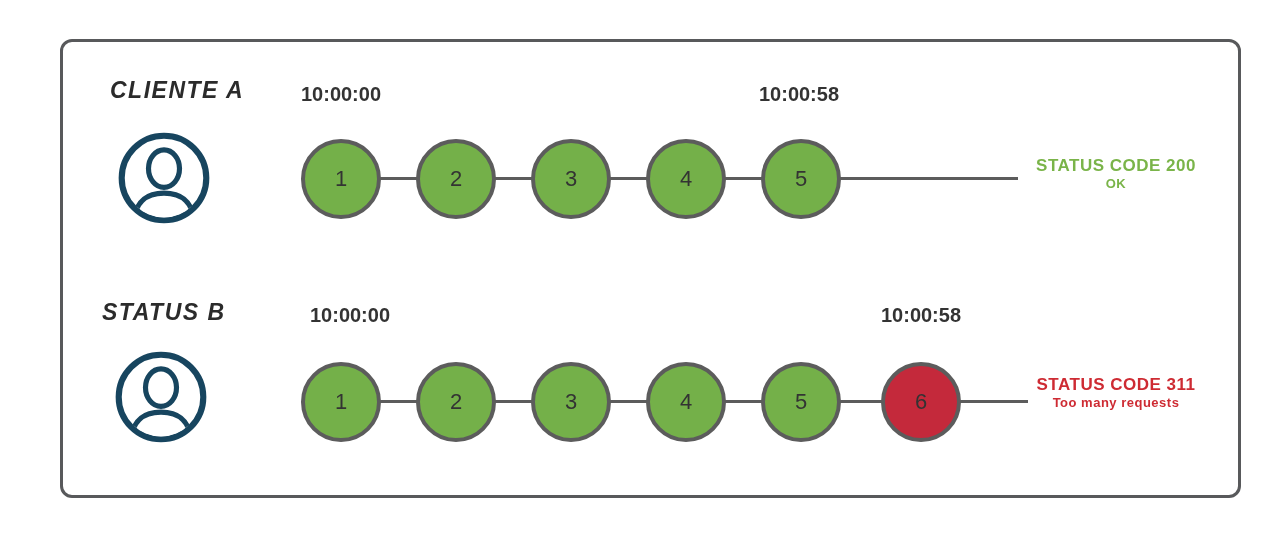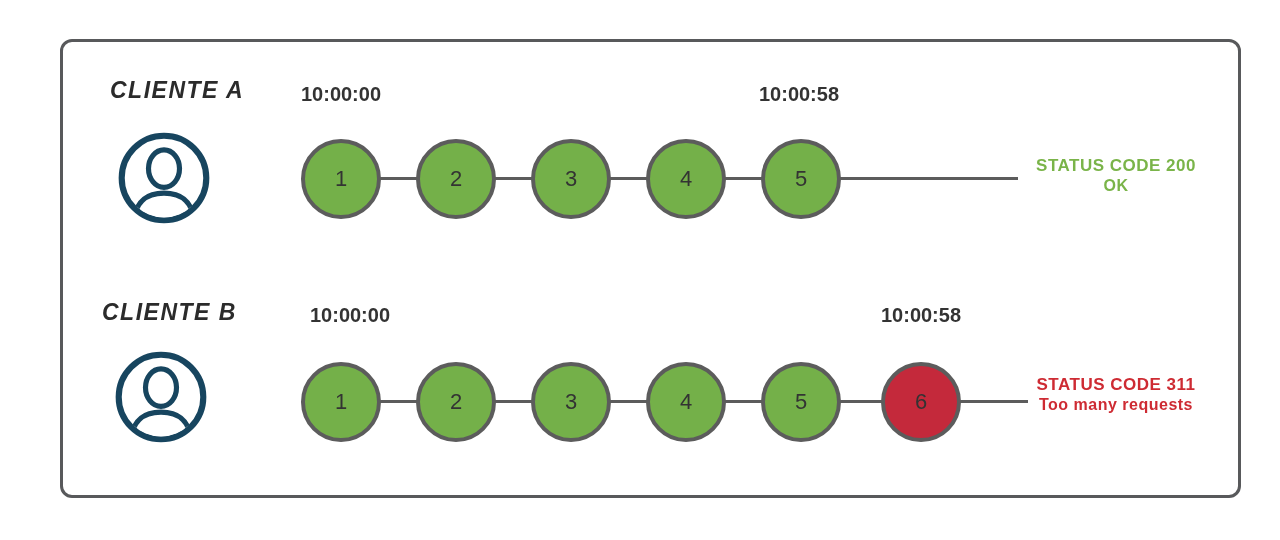--- a/index.html
+++ b/index.html
@@ -76,21 +76,21 @@
     left:1022px;width:188px;
     text-align:center;
     font-weight:700;
     letter-spacing:0.5px;
     line-height:1.25;
     white-space:nowrap;
   }
   .status-block.ok{color:var(--green-text);}
   .status-block.blocked{color:var(--red-text);}
   .status-line1{font-size:17px;}
-  .status-line2{font-size:16px;}
+  .status-line2{font-size:13px;}
 </style>
 </head>
 <body>
 
 <div class="canvas">
   <div class="frame"></div>
 
   <div class="client-label" style="left:110px;top:77px;">CLIENTE A</div>
 
   <svg class="avatar" style="left:117px;top:131px;" viewBox="0 0 100 100">
@@ -125,21 +125,21 @@
   </div>
   <div class="request-circle ok" style="left:761px;top:139px;">
     <span>5</span>
   </div>
 
   <div class="status-block ok" style="top:155px;">
     <div class="status-line1">STATUS CODE 200</div>
     <div class="status-line2">OK</div>
   </div>
 
-  <div class="client-label" style="left:102px;top:299px;">CLIENTE B</div>
+  <div class="client-label" style="left:102px;top:299px;">STATUS B</div>
 
   <svg class="avatar" style="left:114px;top:350px;" viewBox="0 0 100 100">
     <defs>
         <clipPath id="clipB">
           <circle cx="50" cy="50" r="42"></circle>
         </clipPath>
       </defs>
     <circle cx="50" cy="50" r="45" fill="#ffffff" stroke="currentColor" stroke-width="6.5"></circle>
     <g clip-path="url(#clipB)">
       <path d="M17 106 C17 74 32 66 50 66 C68 66 83 74 83 106 Z" fill="#ffffff" stroke="currentColor" stroke-width="5.5"></path>

